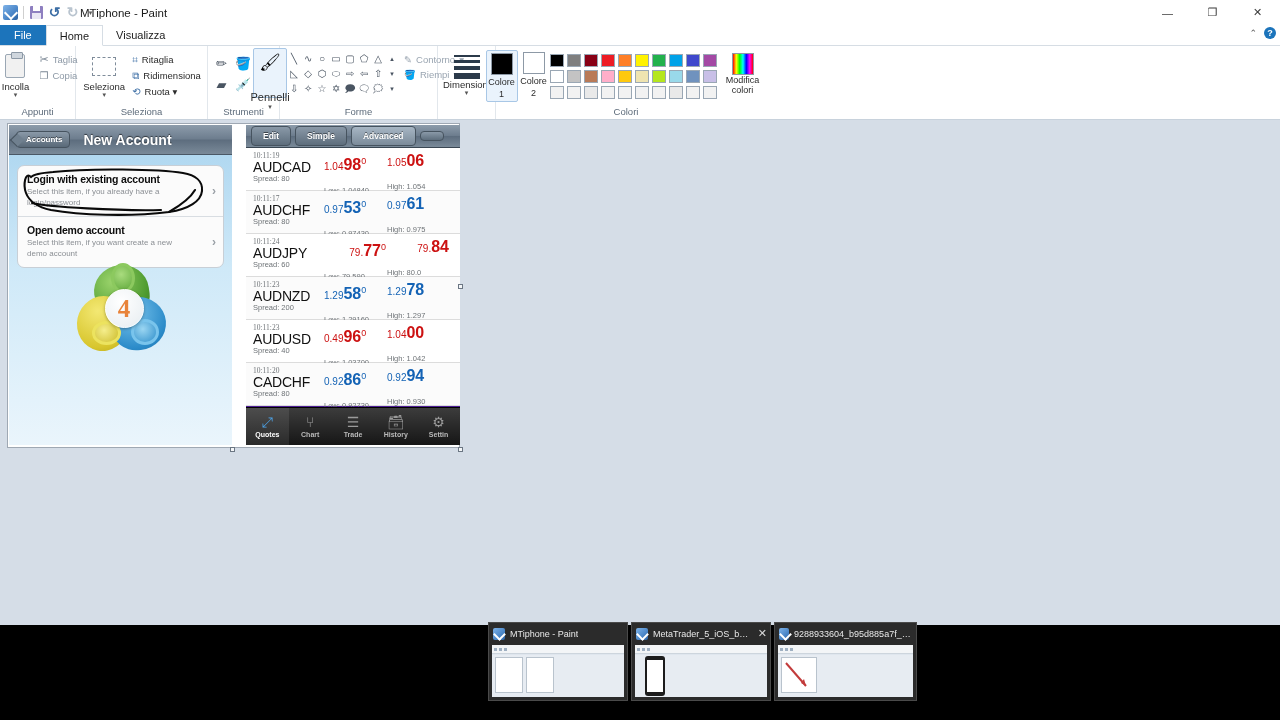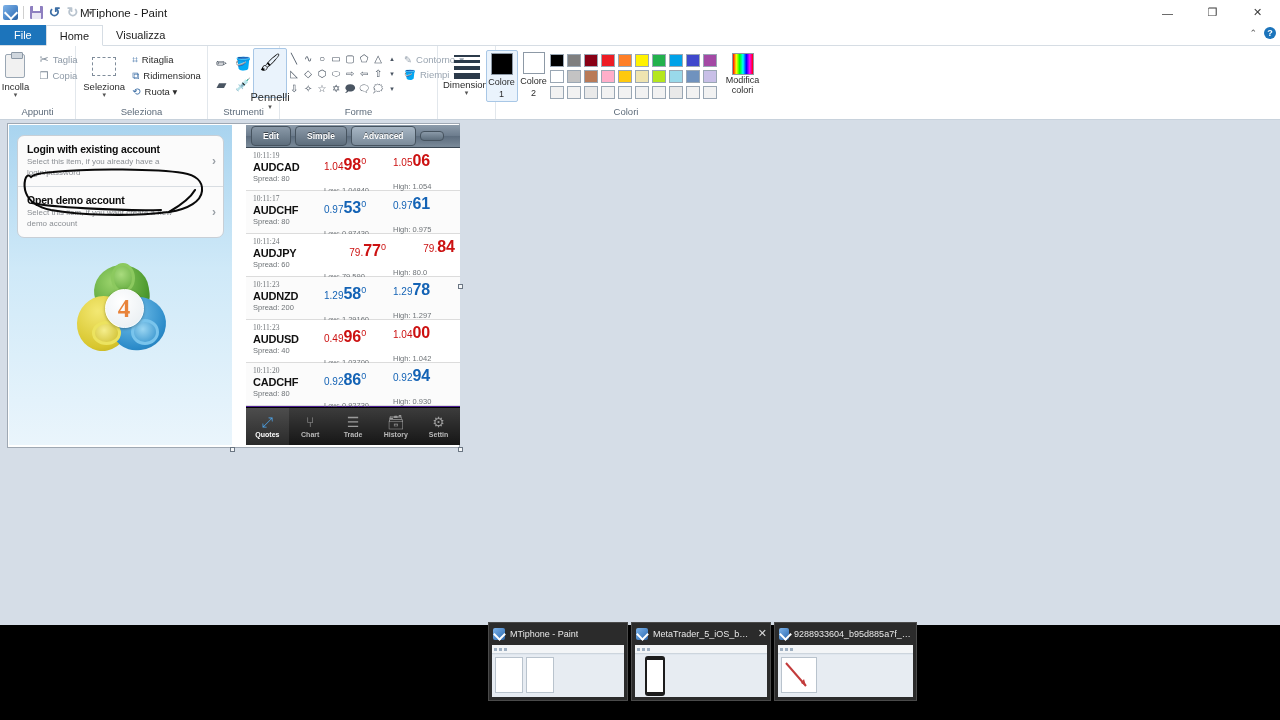--- a/index.html
+++ b/index.html
@@ -251,23 +251,23 @@
     font-size:8.5px; color:#ffffff; font-weight:bold; padding:4px 11px;
     border:1px solid #46535f; border-radius:4px;
     background: linear-gradient(180deg,#8a99a8,#5d6d7c);
     text-shadow:0 -1px 0 rgba(0,0,0,.5); white-space:nowrap;
   }
   .seg.active { background: linear-gradient(180deg,#a7b6c4,#7b8b9a); }
   .quote-row { padding:3px 7px 4px 7px; border-bottom:1px solid #dcdcdc; position:relative;
                height:43px; background:#fff;}
   .quote-row:nth-child(even) { background:#fbfbfb; }
   .q-time { font-size:7.5px; color:#6e7377; line-height:9px;font-family:Liberation Serif, serif;}
-  .q-sym { font-size:11px; font-weight:bold; color:#111; line-height:14px; letter-spacing:-.2px;}
+  .q-sym { font-size:14px; font-weight:normal; color:#111; line-height:14px; letter-spacing:-.2px;}
   .q-spread { font-size:7.5px; color:#6e7377; line-height:10px;}
-  .q-prices { position:absolute; left:78px; top:5px; display:flex; gap:7px; }
+  .q-prices { position:absolute; left:78px; top:5px; display:flex; gap:1px; }
   .q-pcol { width:62px; }
   .q-big { line-height:16px; white-space:nowrap; }
   .q-big .sm { font-size:10px; }
   .q-big .lg { font-size:16px; font-weight:bold; }
   .q-big .sup { font-size:9px; vertical-align:super; }
   .q-lowhigh { font-size:7.5px; color:#6e7377; line-height:10px; margin-top:11px; white-space:nowrap;}
   .red { color:#cc1111; }
   .blue { color:#1463b5; }
 
   .tabbar {
@@ -534,20 +534,24 @@
           </div>
         </div>
         <div class="rgroup-label">Colori</div>
       </div>
     </div>
 
     <div class="canvas-area">
       <div class="canvas">
 
         <div class="mt4-left">
+          <div class="mt4-nav">
+            <div class="nav-back">Accounts</div>
+            <div class="nav-title">New Account</div>
+          </div>
           <div class="mt4-list">
             <div class="mt4-row">
               <div class="t1">Login with existing account</div>
               <div class="t2">Select this item, if you already have a login/password</div>
               <div class="mt4-chevron">›</div>
             </div>
             <div class="mt4-row">
               <div class="t1">Open demo account</div>
               <div class="t2">Select this item, if you want create a new demo account</div>
               <div class="mt4-chevron">›</div>

